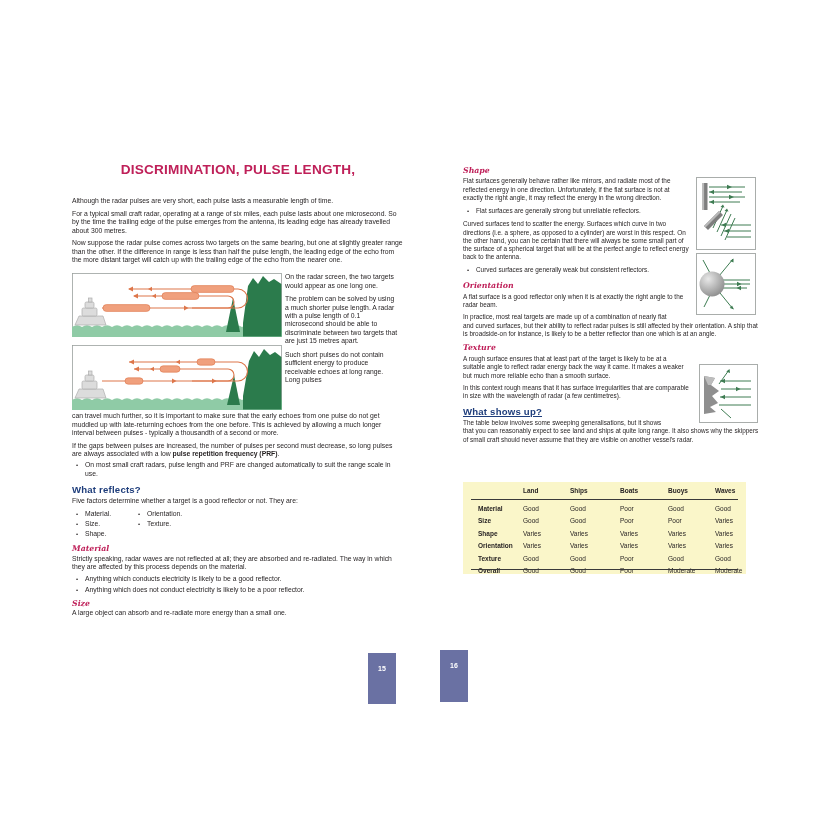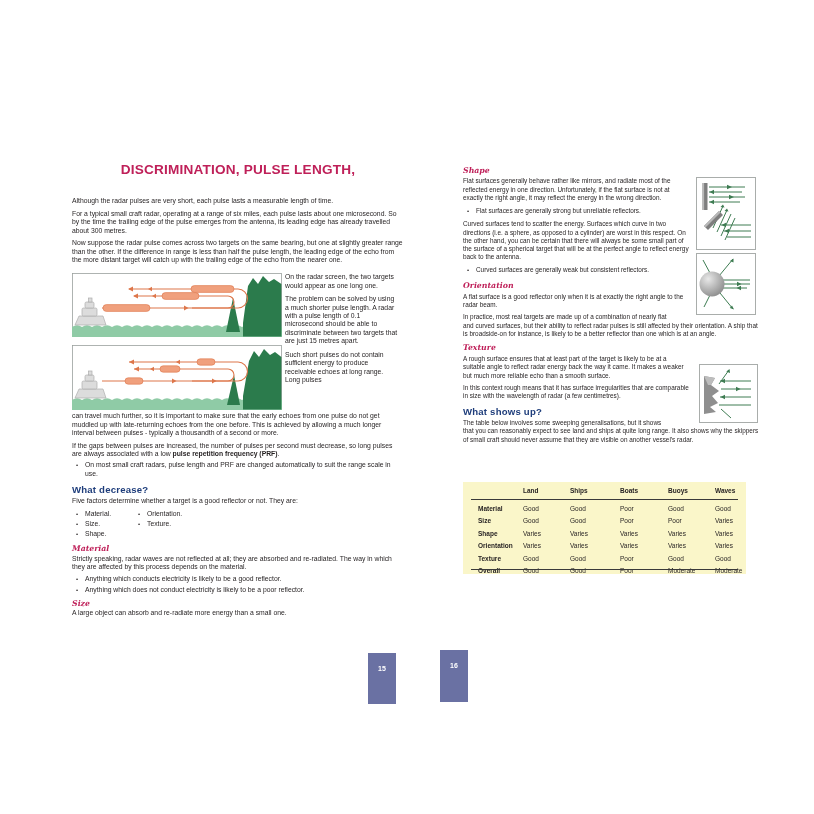--- a/index.html
+++ b/index.html
@@ -137,21 +137,21 @@
     </div>
 
     <p class="body-text" style="margin-top:2px;">can travel much further, so it is important to make sure that the early echoes from one pulse do not get muddled up with late-returning echoes from the one before. This is achieved by allowing a much longer interval between pulses - typically a thousandth of a second or more.</p>
     <p class="body-text p-gap"><span>If the gaps between pulses are increased, the number of pulses per second must decrease, so long pulses are always associated with a low </span><span class="bold">pulse repetition frequency (PRF)</span><span>.</span></p>
 
     <div class="bullet body-text">
       <span class="bul">•</span>
       <span class="bt">On most small craft radars, pulse length and PRF are changed automatically to suit the range scale in use.</span>
     </div>
 
-    <h2 class="blue-head">What decrease?</h2>
+    <h2 class="blue-head">What reflects?</h2>
     <p class="body-text" style="margin-top:2px;">Five factors determine whether a target is a good reflector or not. They are:</p>
 
     <div class="factors body-text">
       <div class="fcol1">
 
       <div class="bullet">
             <span class="bul">•</span>
             <span class="bt">Material.</span>
           </div>
           <div class="bullet">
@@ -208,21 +208,21 @@
     </div>
 
     <h3 class="sub-head" style="margin-top:6px;">Orientation</h3>
     <p class="body-text w-narrow" style="margin-top:3px;">A flat surface is a good reflector only when it is at exactly the right angle to the radar beam.</p>
     <p class="body-text w-full" style="margin-top:4px;"><span style="display:block;">In practice, most real targets are made up of a combination of nearly flat</span><span>and curved surfaces, but their ability to reflect radar pulses is still affected by their orientation. A ship that is broadside-on for instance, is likely to be a better reflector than one which is at an angle.</span></p>
 
     <h3 class="sub-head" style="margin-top:5px;">Texture</h3>
     <p class="body-text w-narrow" style="margin-top:3px;">A rough surface ensures that at least part of the target is likely to be at a suitable angle to reflect radar energy back the way it came. It makes a weaker but much more reliable echo than a smooth surface.</p>
     <p class="body-text w-narrow" style="margin-top:4px;">In this context rough means that it has surface irregularities that are comparable in size with the wavelength of radar (a few centimetres).</p>
 
-    <h2 class="blue-head" style="">What shows up?</h2>
+    <h2 class="blue-head" style="text-decoration:underline;">What shows up?</h2>
     <p class="body-text w-full" style="margin-top:2px;"><span style="display:block;">The table below involves some sweeping generalisations, but it shows</span><span>that you can reasonably expect to see land and ships at quite long range. It also shows why the skippers of small craft should never assume that they are visible on another vessel's radar.</span></p>
   </div>
 
   <svg class="fig" style="left:696px;top:177px;" width="58" height="71" viewBox="0 0 58 71">
     <rect x="5.5" y="5" width="5" height="27" fill="#7e7e7e"></rect>
     <rect x="5.5" y="5" width="1.6" height="27" fill="#b9b9b9"></rect>
     <g stroke="#3e7c52" stroke-width="1" fill="none">
       <line x1="12" y1="9" x2="48" y2="9"></line>
       <line x1="12" y1="14" x2="45" y2="14"></line>
       <line x1="12" y1="19" x2="48" y2="19"></line>

